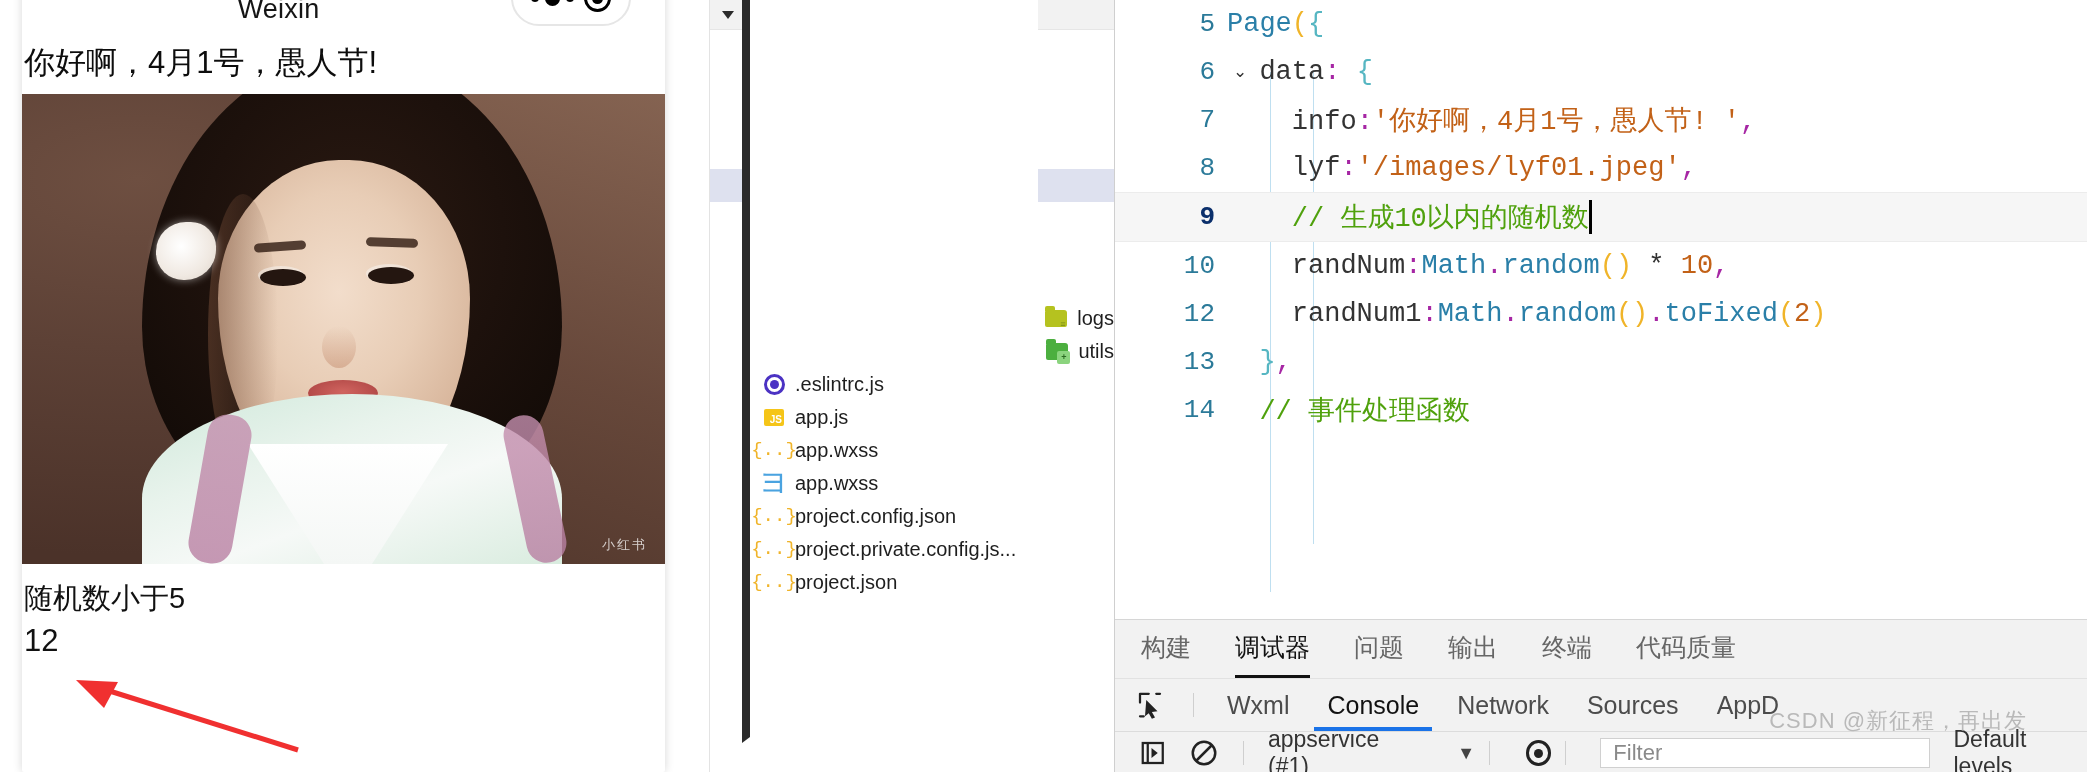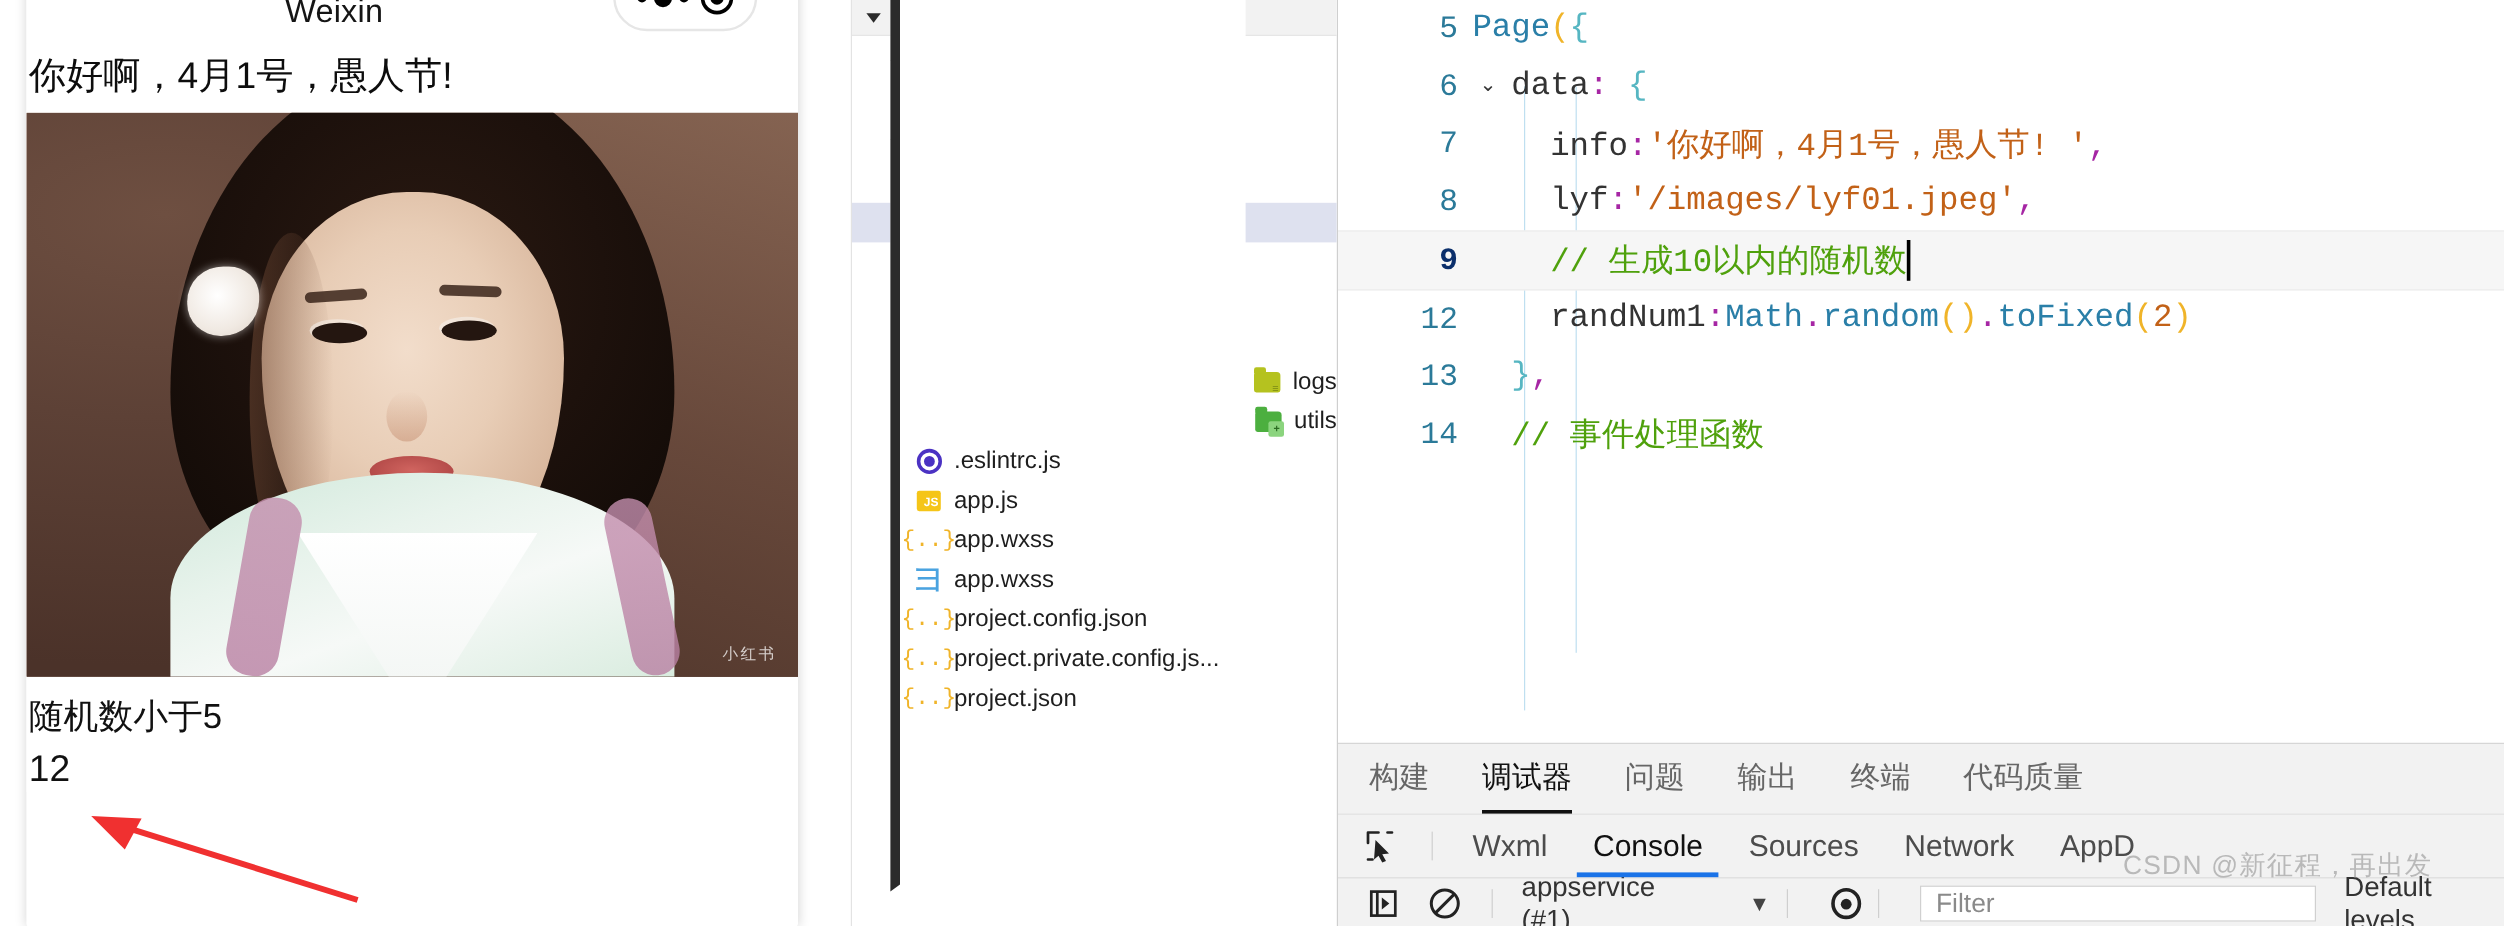--- a/index.html
+++ b/index.html
@@ -431,20 +431,24 @@
         </div>
         <div class="code-line">
           <span class="gutter">8</span>
           <span class="codetext">    <span class="t-key">lyf</span><span class="t-op">:</span><span class="t-str">'/images/lyf01.jpeg'</span><span class="t-op">,</span></span>
         </div>
         <div class="code-line hl">
           <span class="gutter cur">9</span>
           <span class="codetext">    <span class="t-cmt">// 生成10以内的随机数</span><span class="caret"></span></span>
         </div>
         <div class="code-line">
+          <span class="gutter">10</span>
+          <span class="codetext">    <span class="t-key">randNum</span><span class="t-op">:</span><span class="t-page">Math</span><span class="t-op">.</span><span class="t-fn">random</span><span class="t-paren">(</span><span class="t-paren">)</span> * <span class="t-num">10</span><span class="t-op">,</span></span>
+        </div>
+        <div class="code-line">
           <span class="gutter">12</span>
           <span class="codetext">    <span class="t-key">randNum1</span><span class="t-op">:</span><span class="t-page">Math</span><span class="t-op">.</span><span class="t-fn">random</span><span class="t-paren">(</span><span class="t-paren">)</span><span class="t-op">.</span><span class="t-fn">toFixed</span><span class="t-paren">(</span><span class="t-num">2</span><span class="t-paren">)</span></span>
         </div>
         <div class="code-line">
           <span class="gutter">13</span>
           <span class="codetext">  <span class="t-brace">}</span><span class="t-op">,</span></span>
         </div>
         <div class="code-line">
           <span class="gutter">14</span>
           <span class="codetext">  <span class="t-cmt">// 事件处理函数</span></span>
@@ -464,22 +468,22 @@
         <span class="inspect-ico">
           <svg viewBox="0 0 24 24" width="30" height="30" fill="none" stroke="#222" stroke-width="1.8">
             <path d="M4 3 h7 M4 3 v7 M20 3 h-3 M4 21 h3" stroke-linecap="round"></path>
             <path d="M9 8 L18 17 L13.5 17.5 L16 22 L13.5 23 L11 18.5 L8 21 Z" fill="#222" stroke="none"></path>
           </svg>
         </span>
         <span class="sep"></span>
         <span id="dtabs" style="display:flex;align-items:center;">
             <span class="tab2">Wxml</span>
             <span class="tab2 active">Console</span>
+            <span class="tab2">Network</span>
             <span class="tab2">Sources</span>
-            <span class="tab2">Network</span>
             <span class="tab2">AppD</span>
           </span>
       </div>
       <div class="tabrow3">
         <span class="ctl">
           <svg viewBox="0 0 24 24" width="30" height="30" fill="none" stroke="#222" stroke-width="1.8">
             <rect x="3" y="4" width="16" height="16"></rect>
               <path d="M7 4 v16"></path>
               <path d="M10 8 l5 4 l-5 4 z" fill="#222" stroke="none"></path>
           </svg>

